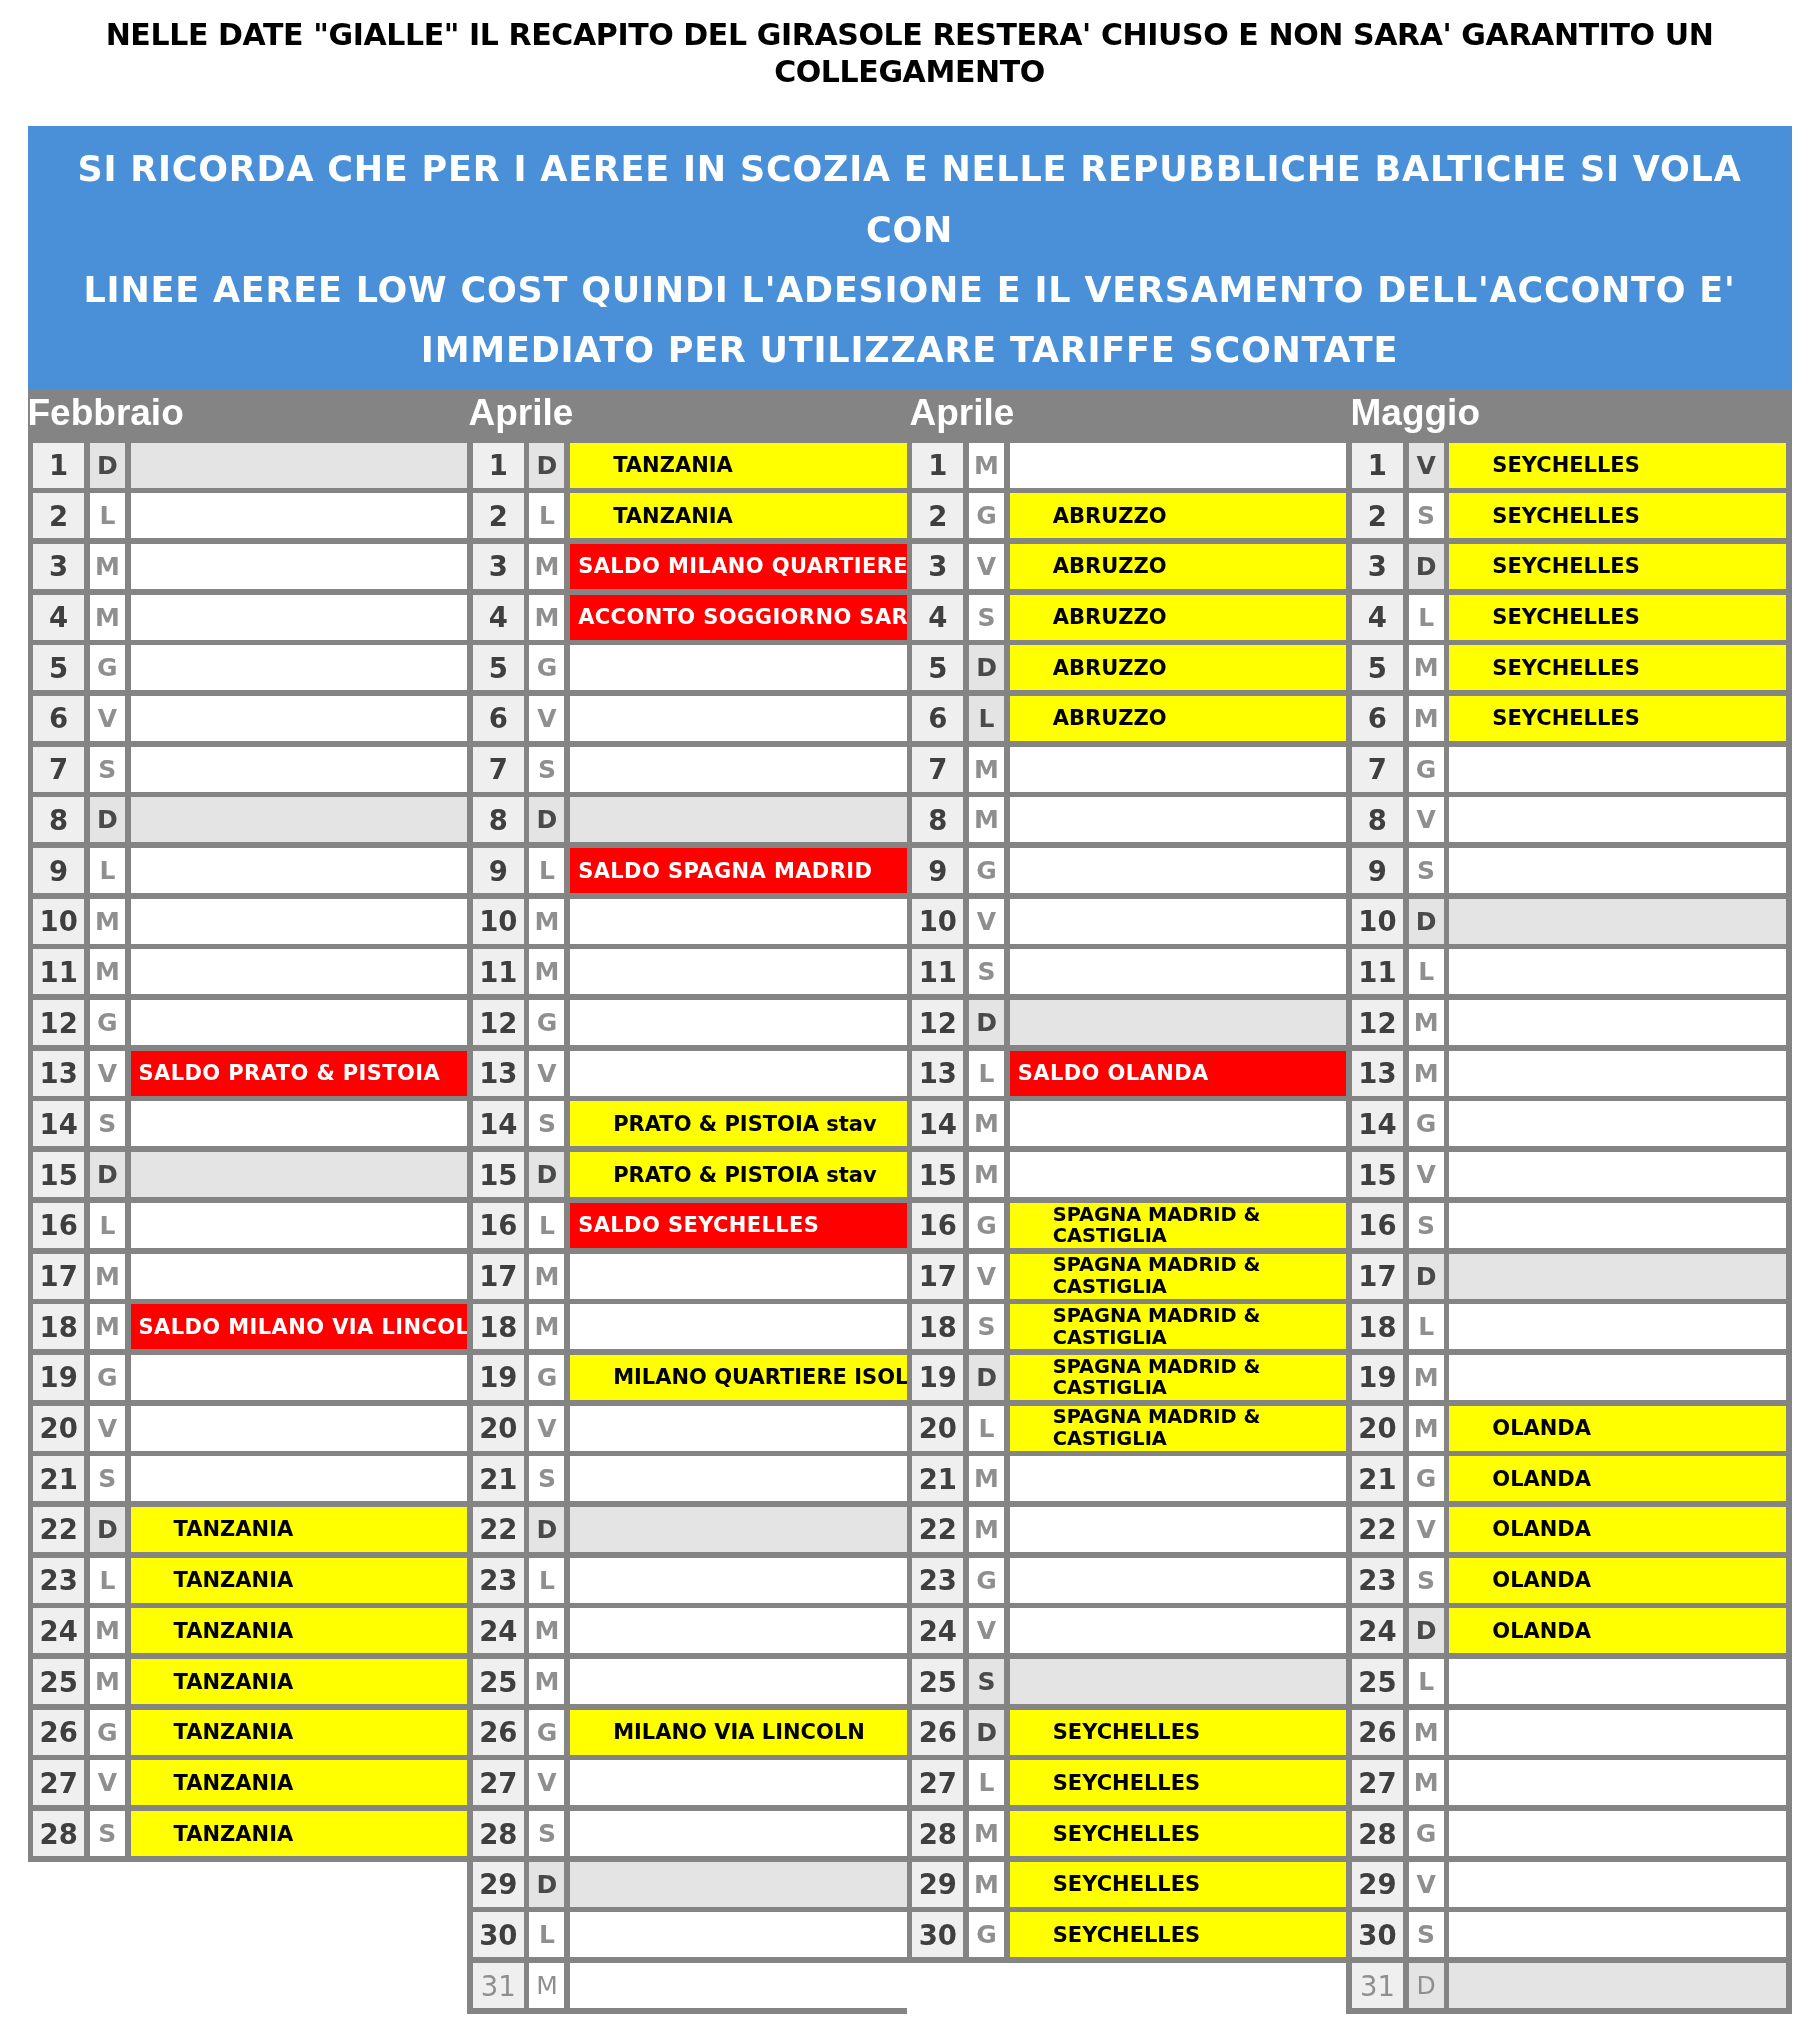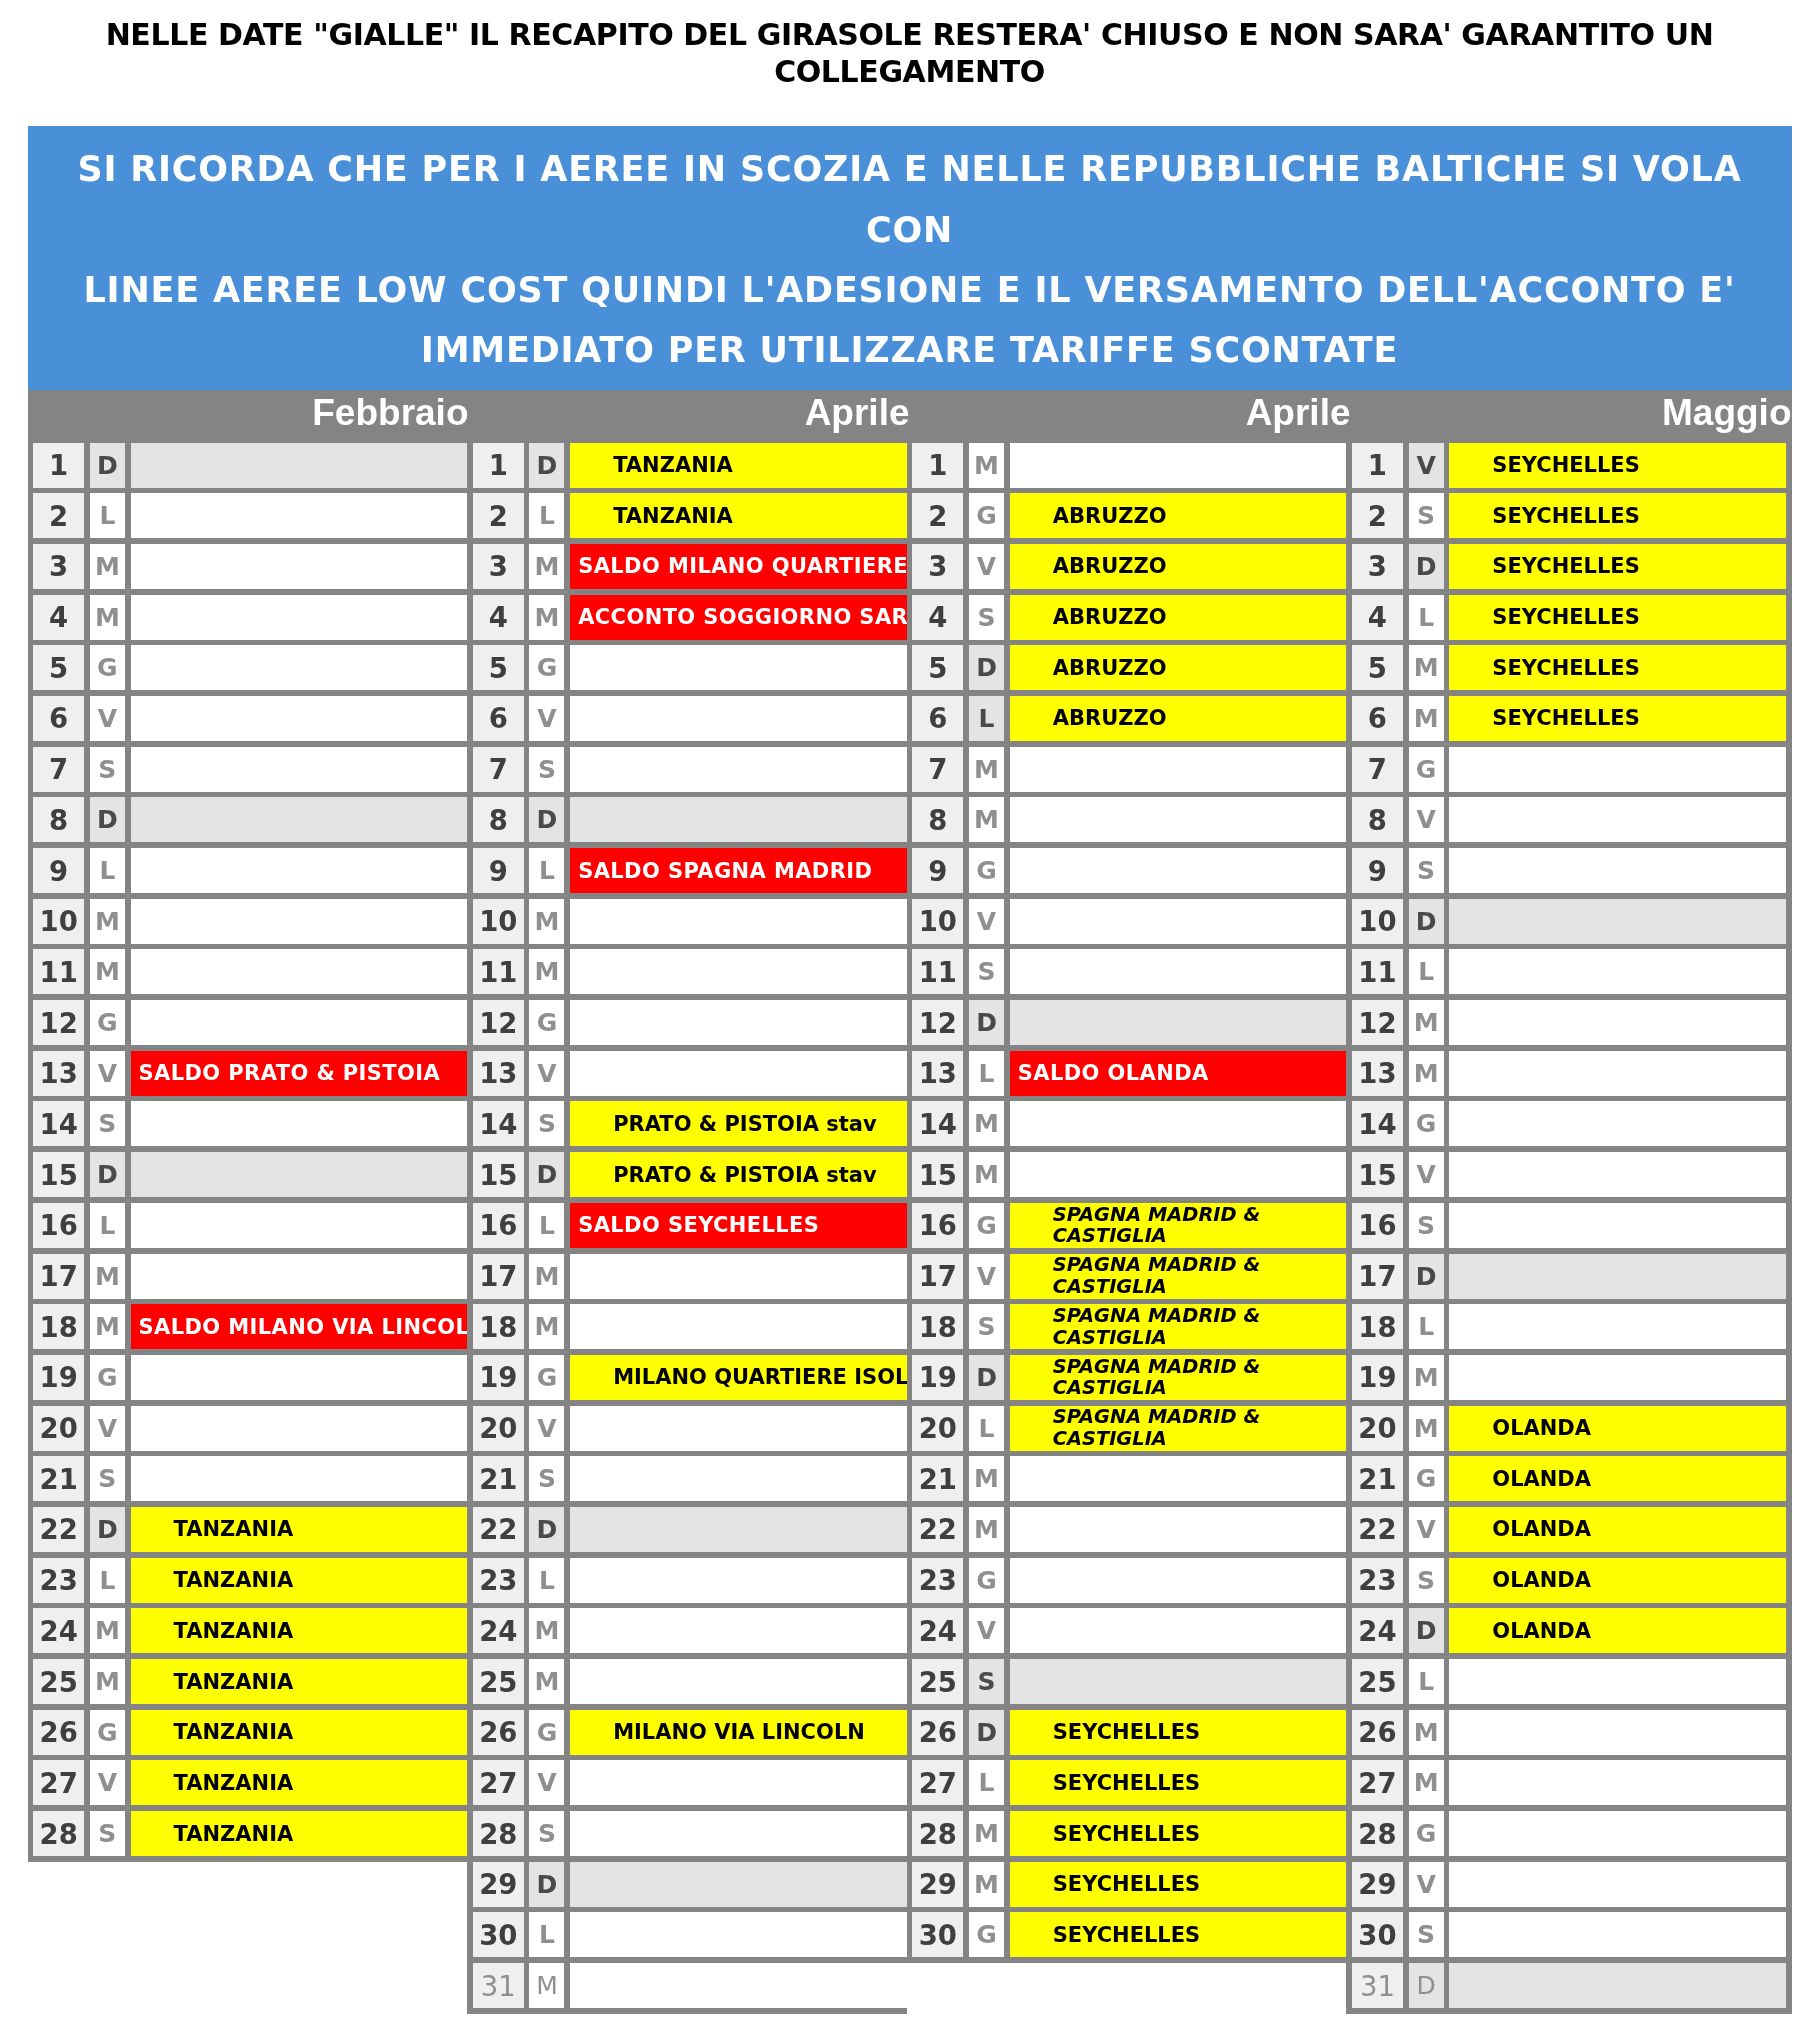--- a/index.html
+++ b/index.html
@@ -41,21 +41,21 @@
   }
   .banner div{line-height:1.72;}
   .months-bar{
     display:flex;
     background:var(--frame);
     height:47px;
     align-items:center;
   }
   .mname{
     flex:1;
-    text-align:right;
+    text-align:left;
     color:#fff;
     font-weight:bold;
     font-size:37px;
     font-family:"Liberation Sans","DejaVu Sans",sans-serif;
   }
   .cols{
     display:flex;
     align-items:flex-start;
   }
   .month-col{
@@ -112,21 +112,20 @@
   .ev.ev-yellow{background:var(--yellow);padding-left:43px;}
   .ev.ev-red{
     background:var(--red);
     color:#fff;
     letter-spacing:0.4px;
   }
   .ev.wrap{
     white-space:normal;
     font-size:19.4px;
     line-height:1.12;
-    font-style:italic;
   }
 </style>
 </head>
 <body>
 
 <div class="top-note">
   <div>NELLE DATE "GIALLE" IL RECAPITO DEL GIRASOLE RESTERA' CHIUSO E NON SARA' GARANTITO UN COLLEGAMENTO</div>
 </div>
 
 <div class="block">

